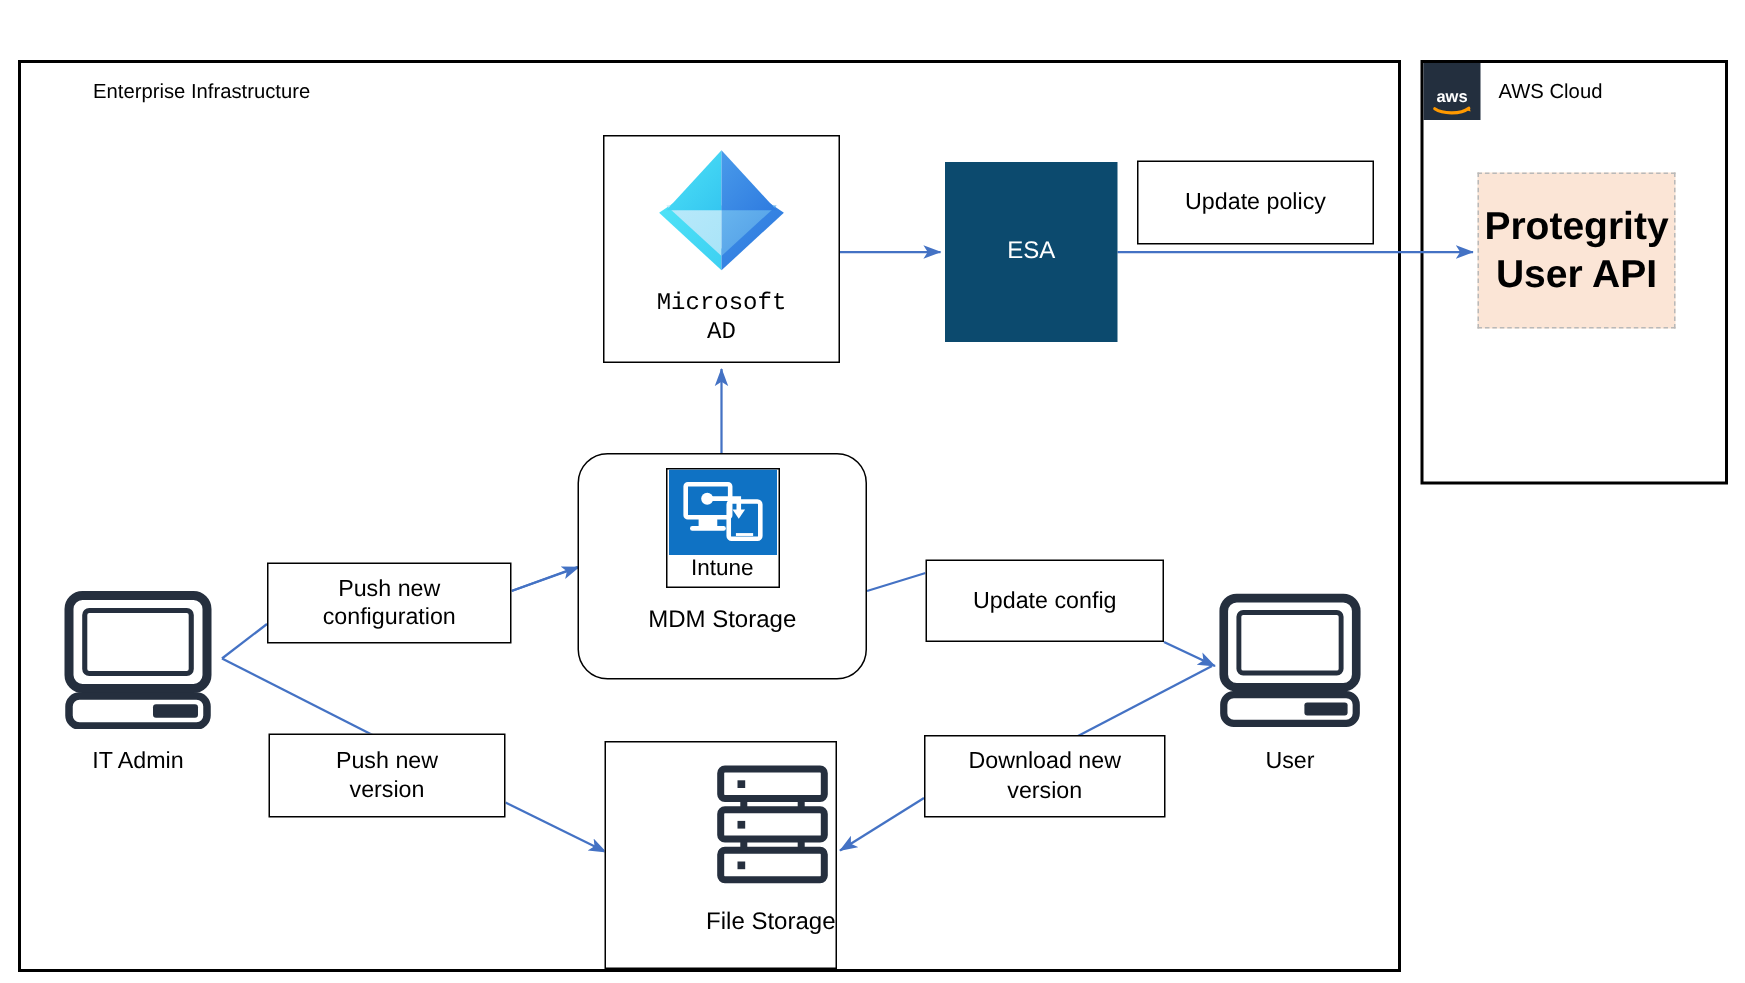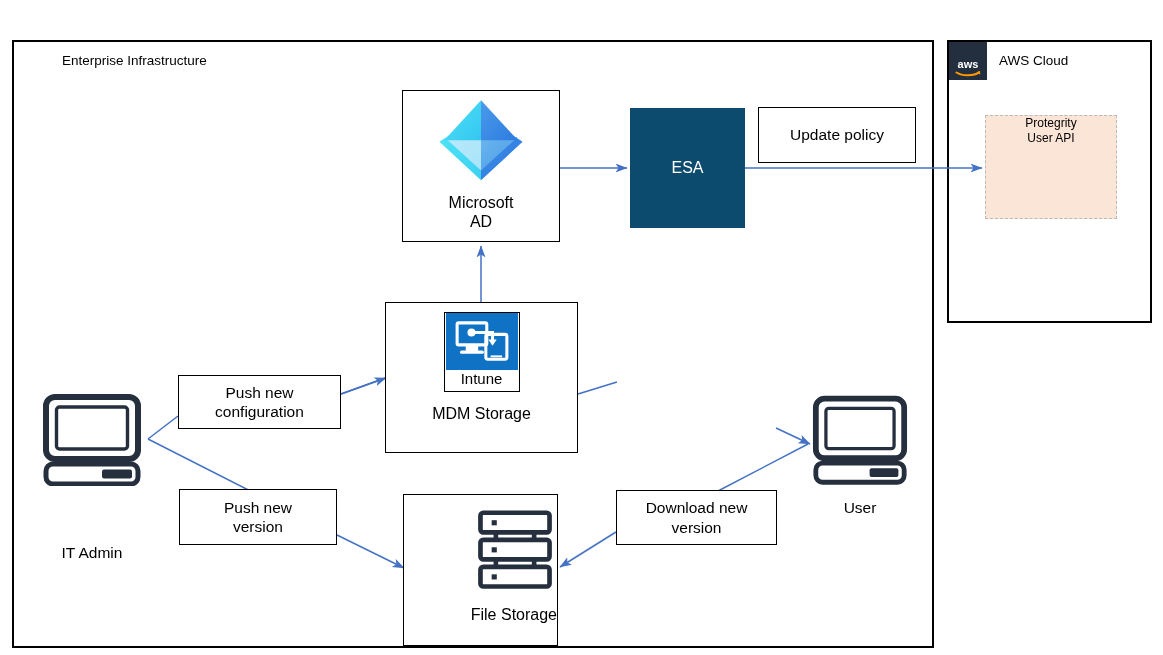--- a/index.html
+++ b/index.html
@@ -40,23 +40,24 @@
   }
 
   
   .aws-badge{
     display:flex;align-items:flex-end;justify-content:center;
   }
   .aws-badge svg{display:block;}
 
   
   .protegrity{
-    display:flex;justify-content:center;
-    text-align:center;font-size:12px;line-height:1.22;color:#000;
+    display:flex;align-items:center;justify-content:center;
+    text-align:center;font-size:26px;line-height:1.22;color:#000;
     border:1.5px dashed #b9b9b9;
+    font-weight:bold;
   }
 
   
   .device-label{
     position:absolute;font-size:15.5px;text-align:center;color:#000;
     white-space:nowrap;
   }
   .device{z-index:5;}
 
   
@@ -129,33 +130,33 @@
   </svg>
 
   <div class="abs device" style="left:42px;top:378px;width:100px;height:92px;">
     <svg width="100" height="92" viewBox="0 0 100 92" aria-hidden="true">
       <rect x="4" y="3" width="92" height="62" rx="9" ry="9" fill="none" stroke="#252F3E" stroke-width="6"></rect>
       <rect x="14.5" y="13" width="71" height="42" rx="3" ry="3" fill="none" stroke="#252F3E" stroke-width="3.4"></rect>
       <rect x="4" y="70" width="92" height="20" rx="7" ry="7" fill="none" stroke="#252F3E" stroke-width="5"></rect>
       <rect x="60" y="75.5" width="30" height="9" rx="2" ry="2" fill="#252F3E"></rect>
     </svg>
   </div>
-  <div class="device-label" style="left:42px;top:483px;width:100px;margin-top:45px;">IT Admin</div>
+  <div class="device-label" style="left:42px;top:483px;width:100px;">IT Admin</div>
 
   <div class="abs device" style="left:812px;top:378px;width:96px;height:92px;">
     <svg width="96" height="92" viewBox="0 0 100 92" aria-hidden="true">
       <rect x="4" y="3" width="92" height="62" rx="9" ry="9" fill="none" stroke="#252F3E" stroke-width="6"></rect>
       <rect x="14.5" y="13" width="71" height="42" rx="3" ry="3" fill="none" stroke="#252F3E" stroke-width="3.4"></rect>
       <rect x="4" y="70" width="92" height="20" rx="7" ry="7" fill="none" stroke="#252F3E" stroke-width="5"></rect>
       <rect x="60" y="75.5" width="30" height="9" rx="2" ry="2" fill="#252F3E"></rect>
     </svg>
   </div>
   <div class="device-label" style="left:812px;top:483px;width:96px;">User</div>
 
-  <div class="abs node-box" style="left:402px;top:74px;width:158px;height:152px;padding-top:6px;">
+  <div class="abs node-box" style="left:402px;top:74px;width:158px;height:152px;padding-top:6px;font-family:Liberation Mono, monospace;">
     <svg width="96" height="88" viewBox="0 0 120 110" aria-hidden="true">
       <defs>
         <linearGradient id="adL" x1="0" y1="0" x2="1" y2="1">
           <stop offset="0" stop-color="#4FE3F7"></stop>
             <stop offset="1" stop-color="#35C6F0"></stop>
         </linearGradient>
         <linearGradient id="adR" x1="0" y1="0" x2="1" y2="1">
           <stop offset="0" stop-color="#4A9BEA"></stop>
             <stop offset="1" stop-color="#2E7BE0"></stop>
         </linearGradient>
@@ -200,21 +201,21 @@
     <span>Update policy</span>
   </div>
 
   <div class="abs protegrity" style="left:985px;top:99px;width:132px;height:104px;background:#FBE5D6;">
     <div>
       <div>Protegrity</div>
       <div>User API</div>
     </div>
   </div>
 
-  <div class="abs node-box" style="left:385px;top:286px;width:193px;height:151px;">
+  <div class="abs node-box" style="left:385px;top:286px;width:193px;height:151px;border-radius:20px;">
     <div style="display:flex;gap:13px;margin-top:9px;">
 
       <div class="logo-tile" style="width:74px;height:78px;">
         <div class="intune-sq" style="width:72px;height:57px;">
           <svg width="56" height="44" viewBox="0 0 58 46" aria-hidden="true">
             <rect x="3" y="3" width="31" height="23" rx="1.5" fill="none" stroke="#fff" stroke-width="3.2"></rect>
             <rect x="12" y="26" width="13" height="7" fill="#fff"></rect>
             <rect x="6" y="32" width="25" height="3.4" rx="1.6" fill="#fff"></rect>
             <rect x="33" y="15" width="22" height="26" rx="2" fill="none" stroke="#fff" stroke-width="3.2"></rect>
             <rect x="38" y="37" width="12" height="2" fill="#fff"></rect>
@@ -257,20 +258,23 @@
     </div>
   </div>
 
   <div class="abs label-box" style="left:179px;top:473px;width:158px;height:56px;">
     <div>
       <div>Push new</div>
       <div>version</div>
     </div>
   </div>
 
+  <div class="abs label-box" style="left:617px;top:357px;width:159px;height:55px;">
+    <span>Update config</span>
+  </div>
 
   <div class="abs label-box" style="left:616px;top:474px;width:161px;height:55px;">
     <div>
       <div>Download new</div>
       <div>version</div>
     </div>
   </div>
 
 </div>
 

